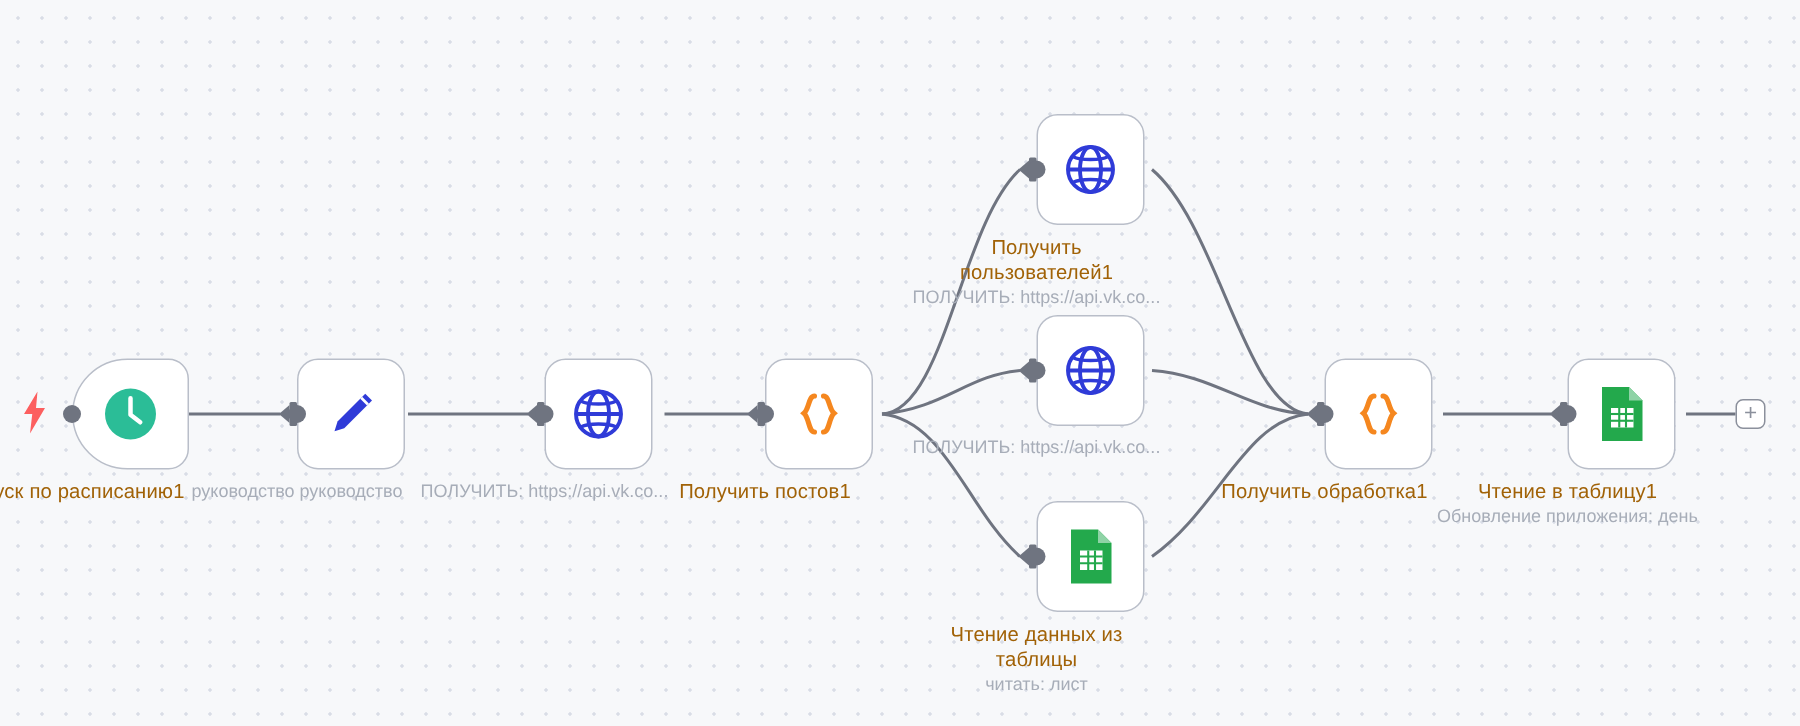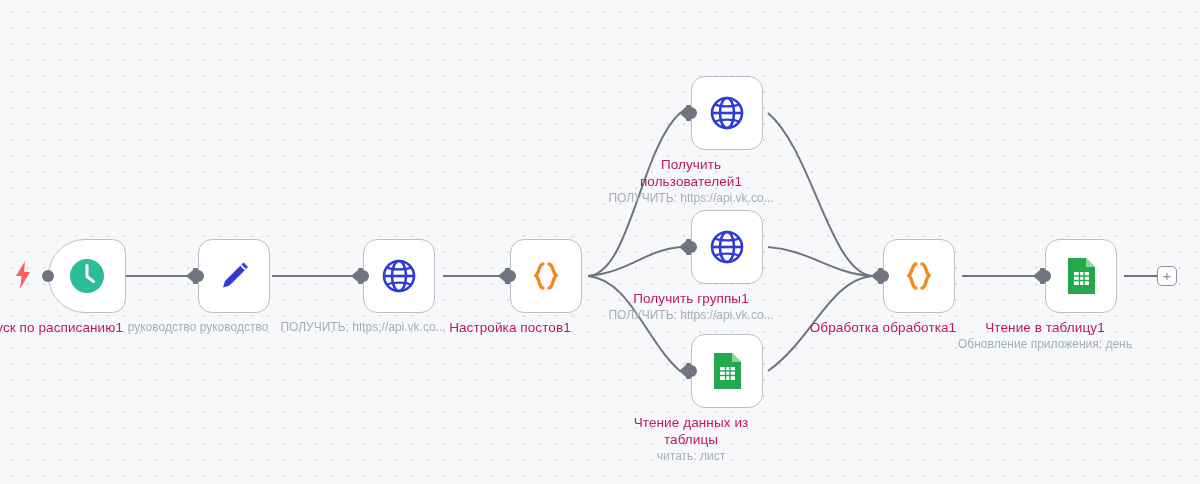--- a/index.html
+++ b/index.html
@@ -33,21 +33,21 @@
     width:78px;height:74px;
     border-radius:38px 14px 14px 38px;
   }
   .labels{
     position:absolute;top:80px;left:50%;
     transform:translateX(-50%);
     width:200px;text-align:center;
     pointer-events:none;
   }
   .title{
-    font-size:13.5px;line-height:17px;color:#be185d;
+    font-size:13.5px;line-height:17px;color:#a16207;
     letter-spacing:0.1px;white-space:pre-line;
   }
   .subtitle{
     font-size:12px;line-height:15px;color:#a7adb8;margin-top:1px;
     white-space:nowrap;overflow:hidden;text-overflow:ellipsis;
   }
 
   
   .port-out{
     position:absolute;width:12px;height:12px;border-radius:50%;
@@ -170,21 +170,21 @@
         <path d="M17 8 C13 8 13.5 16.5 10 19.5 C13.5 22.5 13 32 17 32" fill="none" stroke="#f5871f" stroke-width="3.4" stroke-linecap="round"></path>
         <path d="M23 8 C27 8 26.5 16.5 30 19.5 C26.5 22.5 27 32 23 32" fill="none" stroke="#f5871f" stroke-width="3.4" stroke-linecap="round"></path>
       </svg>
     </div>
     <div class="port-in">
       <span class="tri"></span>
         <span class="bar"></span>
     </div>
     <div class="port-out"></div>
     <div class="labels">
-      <div class="title">Настройка постов1</div>
+      <div class="title">Получить постов1</div>
       <div class="subtitle"></div>
     </div>
   </div>
 
   <div class="node" style="left:691px;top:76px;">
     <div class="box">
       <svg class="icon" width="38" height="38" viewBox="0 0 38 38">
         <circle cx="19" cy="19" r="15" fill="none" stroke="#2f3bd8" stroke-width="2.6"></circle>
         <ellipse cx="19" cy="19" rx="7" ry="15" fill="none" stroke="#2f3bd8" stroke-width="2.6"></ellipse>
         <line x1="4" y1="19" x2="34" y2="19" stroke="#2f3bd8" stroke-width="2.6"></line>
@@ -213,21 +213,20 @@
         <path d="M7.5 10.5 C12 13 26 13 30.5 10.5" fill="none" stroke="#2f3bd8" stroke-width="2.4"></path>
         <path d="M7.5 27.5 C12 25 26 25 30.5 27.5" fill="none" stroke="#2f3bd8" stroke-width="2.4"></path>
       </svg>
     </div>
     <div class="port-in">
       <span class="tri"></span>
         <span class="bar"></span>
     </div>
     <div class="port-out"></div>
     <div class="labels">
-      <div class="title">Получить группы1</div>
       <div class="subtitle">ПОЛУЧИТЬ: https://api.vk.co...</div>
     </div>
   </div>
 
   <div class="node" style="left:691px;top:334px;">
     <div class="box">
       <svg class="icon" width="38" height="40" viewBox="0 0 38 40">
         <path d="M6 2 L24 2 L33 11 L33 38 L6 38 Z" fill="#23a94c"></path>
         <path d="M24 2 L33 11 L24 11 Z" fill="#8fd3a6"></path>
         <rect x="12" y="16" width="15" height="13" fill="#ffffff"></rect>
@@ -257,21 +256,21 @@
         <path d="M17 8 C13 8 13.5 16.5 10 19.5 C13.5 22.5 13 32 17 32" fill="none" stroke="#f5871f" stroke-width="3.4" stroke-linecap="round"></path>
         <path d="M23 8 C27 8 26.5 16.5 30 19.5 C26.5 22.5 27 32 23 32" fill="none" stroke="#f5871f" stroke-width="3.4" stroke-linecap="round"></path>
       </svg>
     </div>
     <div class="port-in">
       <span class="tri"></span>
         <span class="bar"></span>
     </div>
     <div class="port-out"></div>
     <div class="labels">
-      <div class="title">Обработка обработка1</div>
+      <div class="title">Получить обработка1</div>
       <div class="subtitle"></div>
     </div>
   </div>
 
   <div class="node" style="left:1045px;top:239px;">
     <div class="box">
       <svg class="icon" width="38" height="40" viewBox="0 0 38 40">
         <path d="M6 2 L24 2 L33 11 L33 38 L6 38 Z" fill="#23a94c"></path>
         <path d="M24 2 L33 11 L24 11 Z" fill="#8fd3a6"></path>
         <rect x="12" y="16" width="15" height="13" fill="#ffffff"></rect>

